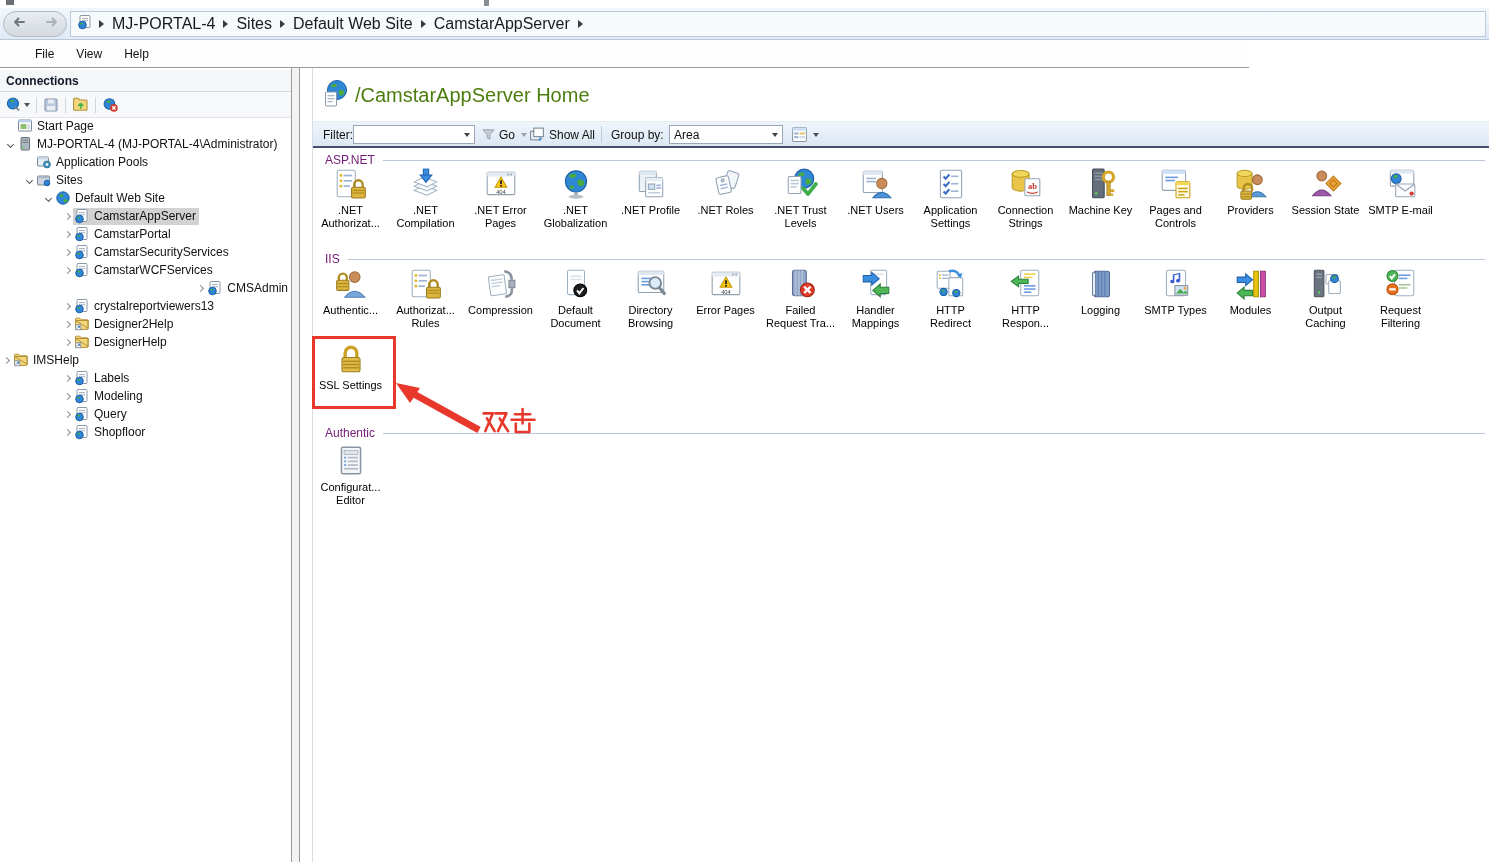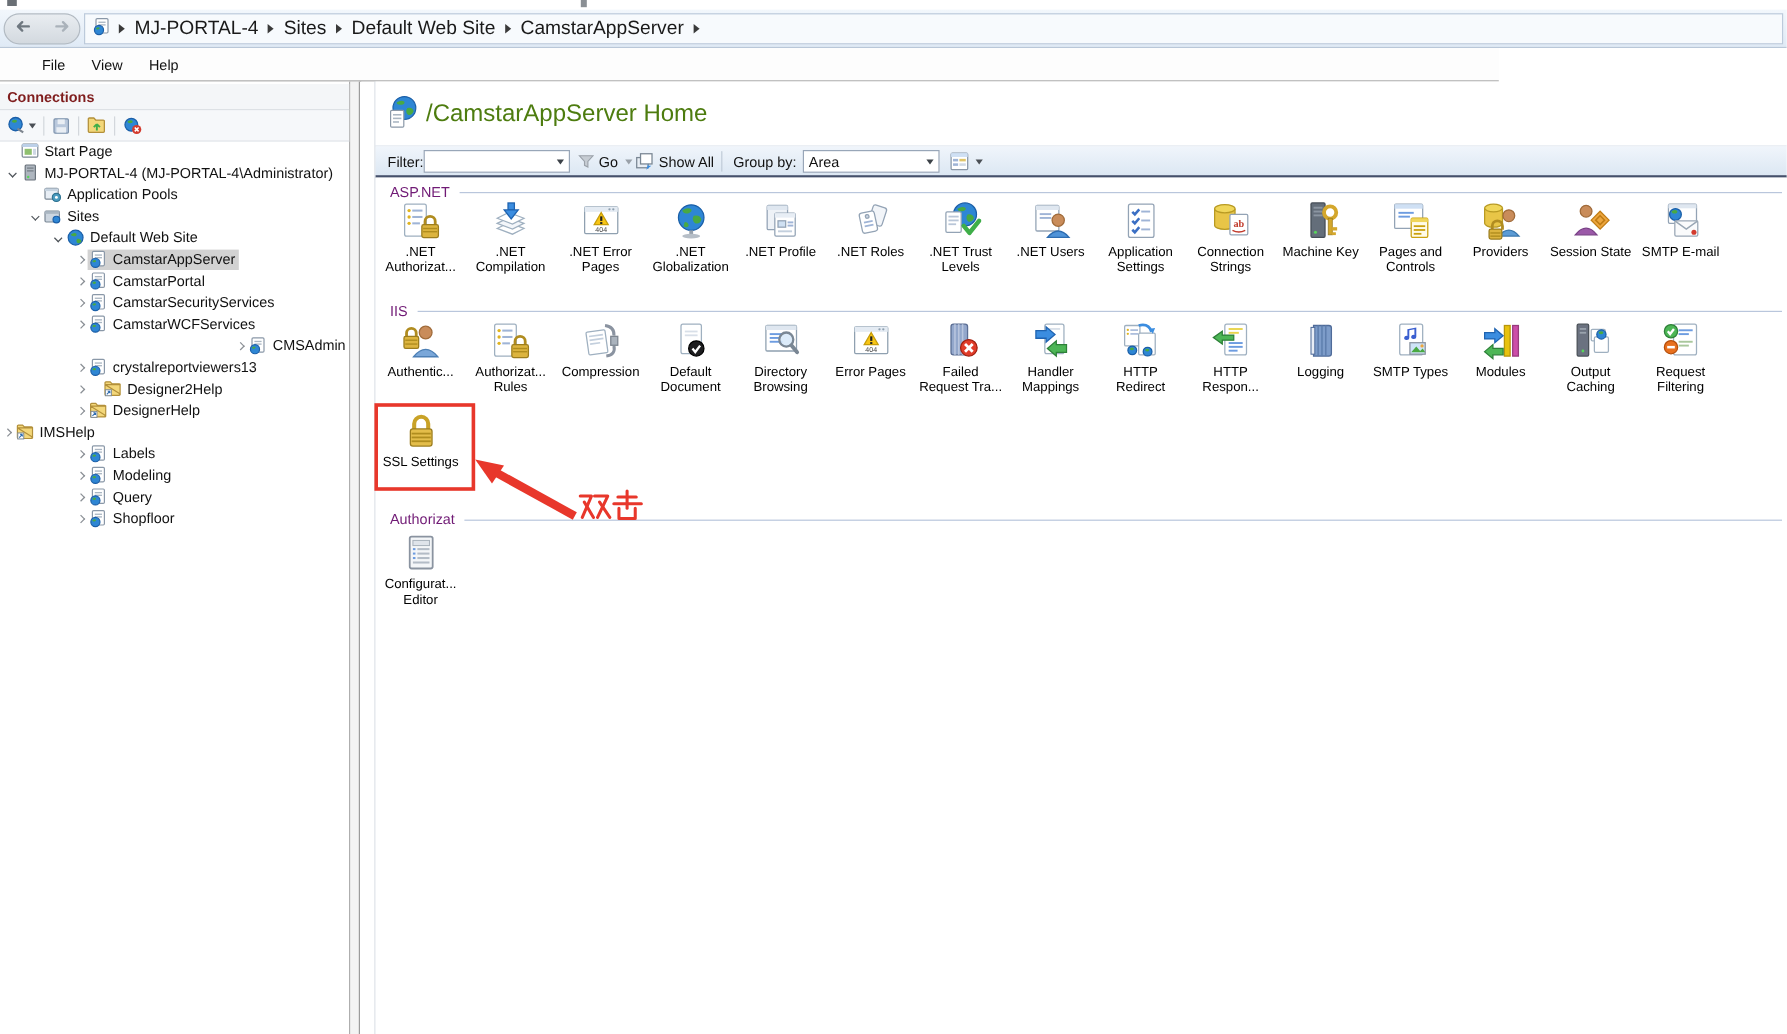--- a/index.html
+++ b/index.html
@@ -20,21 +20,21 @@
 .bseg { font-size:16px; color:#1a1a1a; padding:2px 4px; cursor:default; }
 .bsep { width:0; height:0; border-left:5px solid #3a3a3a; border-top:4px solid transparent; border-bottom:4px solid transparent; margin:0 4px; }
 
 
 #menubar { position:absolute; left:0; top:40px; width:1249px; height:28px; background:#fdfdfd; border-bottom:1px solid #9b9b9b; display:flex; align-items:center;padding-left:24px; }
 .menuitem { font-size:12px; color:#111; padding:5px 11px; }
 
 
 #leftpanel { position:absolute; left:0; top:68px; width:292px; bottom:0; background:#fff; border-right:1px solid #9b9b9b; }
 #connheader { position:absolute; left:0; top:2px; width:100%; height:22px; background:#f4f6f8; border-bottom:1px solid #d7dbe0; display:flex; align-items:center; }
-#connheader span { font-size:12px; font-weight:bold; color:#7f1d1d; padding-left:6px; }
+#connheader span { font-size:12px; font-weight:bold; color:#0f172a; padding-left:6px; }
 #conntoolbar { position:absolute; left:0; top:24px; width:100%; height:26px; background:#f6f8fa; border-bottom:1px solid #e2e5e9; display:flex; align-items:center; padding-left:2px; }
 .tbtn { display:flex; align-items:center; padding:2px 3px; border-radius:2px; }
 .tsep { width:1px; height:16px; background:#d3d7dc; margin:0 3px; }
 .caret { width:0; height:0; border-top:4px solid #4a4f55; border-left:3.5px solid transparent; border-right:3.5px solid transparent; margin-left:2px; }
 
 #tree { position:absolute; left:0; top:49px; right:0; bottom:0; overflow:hidden; }
 .trow { height:18px; display:flex; align-items:center; font-size:12px; color:#111; white-space:nowrap; }
 .chev { width:12px; display:flex; justify-content:center; flex:none; }
 .chev i { display:block; width:5px; height:5px; border-right:1.4px solid #8a8f95; border-bottom:1.4px solid #8a8f95; }
 .chev.down i { transform:rotate(45deg); border-color:#4f545a; }
@@ -315,21 +315,21 @@
             <span class="ticon"><svg viewBox="0 0 16 16" width="16" height="16">
                 <rect x="3" y="1.5" width="10" height="12" rx="1" fill="#fff" stroke="#8a98a8"></rect>
                 <rect x="5" y="4" width="6" height="1.1" fill="#aab6c2"></rect>
                 <rect x="5" y="6.2" width="6" height="1.1" fill="#aab6c2"></rect>
                 <circle cx="5.5" cy="11" r="3.8" fill="#2e86d4" stroke="#1b5fa8"></circle>
                 <path d="M3 9.5 q1.8 -1.5 3 -0.3 q0.2 1.3 -1.4 1.4 q-1.6 0.1 -1.6 -1.1z" fill="#49a942"></path>
               </svg></span>
             <span>crystalreportviewers13</span>
           </span>
         </div>
-        <div class="trow" style="padding-left: 61px; gap: 12px;">
+        <div class="trow" style="padding-left: 61px;">
           <span class="chev right">
             <i></i>
           </span>
           <span class="rowinner">
             <span class="ticon"><svg viewBox="0 0 16 16" width="16" height="16">
                 <path d="M1.5 4.5 v-1.5 a0.8 0.8 0 0 1 0.8 -0.8 h3.5 l1.5 1.6 h6 a0.8 0.8 0 0 1 0.8 0.8 v8 a0.8 0.8 0 0 1 -0.8 -0.8z M1.5 4.5 h12.6 v8.1 a0.8 0.8 0 0 1 -0.8 0.8 h-11 a0.8 0.8 0 0 1 -0.8 -0.8 z" fill="#f3d77a" stroke="#b3903a"></path>
                 <rect x="1.8" y="8.8" width="5" height="5" fill="#fff" stroke="#7a8794" stroke-width="0.8"></rect>
                 <path d="M3 12.6 L5.6 10 M5.6 10 h-1.8 M5.6 10 v1.8" stroke="#2e6cb0" stroke-width="0.9" fill="none"></path>
               </svg></span>
             <span>Designer2Help</span>
@@ -873,21 +873,21 @@
                 <path d="M10.5 15 v-4.5 a5.5 5.5 0 0 1 11 0 V15" fill="none" stroke="#c9a227" stroke-width="3.2"></path>
                 <rect x="7.5" y="14.5" width="17" height="13.5" rx="2" fill="#e3bd4a" stroke="#9c7d1e"></rect>
                 <rect x="8.5" y="17.5" width="15" height="1.4" fill="#b08d1e"></rect>
                 <rect x="8.5" y="20.5" width="15" height="1.4" fill="#b08d1e"></rect>
                 <rect x="8.5" y="23.5" width="15" height="1.4" fill="#b08d1e"></rect>
               </svg></div>
             <div class="flabel">SSL Settings</div>
           </div>
         </div>
       <div class="sechdr" style="top:278px">
-          <span>Authorizat</span>
+          <span>Authentic</span>
           <i></i>
         </div>
       <div class="frow" style="top:296px" id="row-mgmt">
           <div class="fcell">
             <div class="ficon"><svg viewBox="0 0 32 32" width="34" height="34">
                 <rect x="7" y="3" width="18" height="25" rx="1.5" fill="#f4f6f8" stroke="#8a93a0" stroke-width="1.4"></rect>
                 <rect x="9.5" y="6" width="13" height="4" fill="#dfe4ea" stroke="#aab3bd" stroke-width="0.8"></rect>
                 <rect x="9.5" y="12" width="2" height="1.6" fill="#6d9ce0"></rect>
                 <rect x="13" y="12" width="9.5" height="1.6" fill="#b3bcc6"></rect>
                 <rect x="9.5" y="15.5" width="2" height="1.6" fill="#6d9ce0"></rect>

